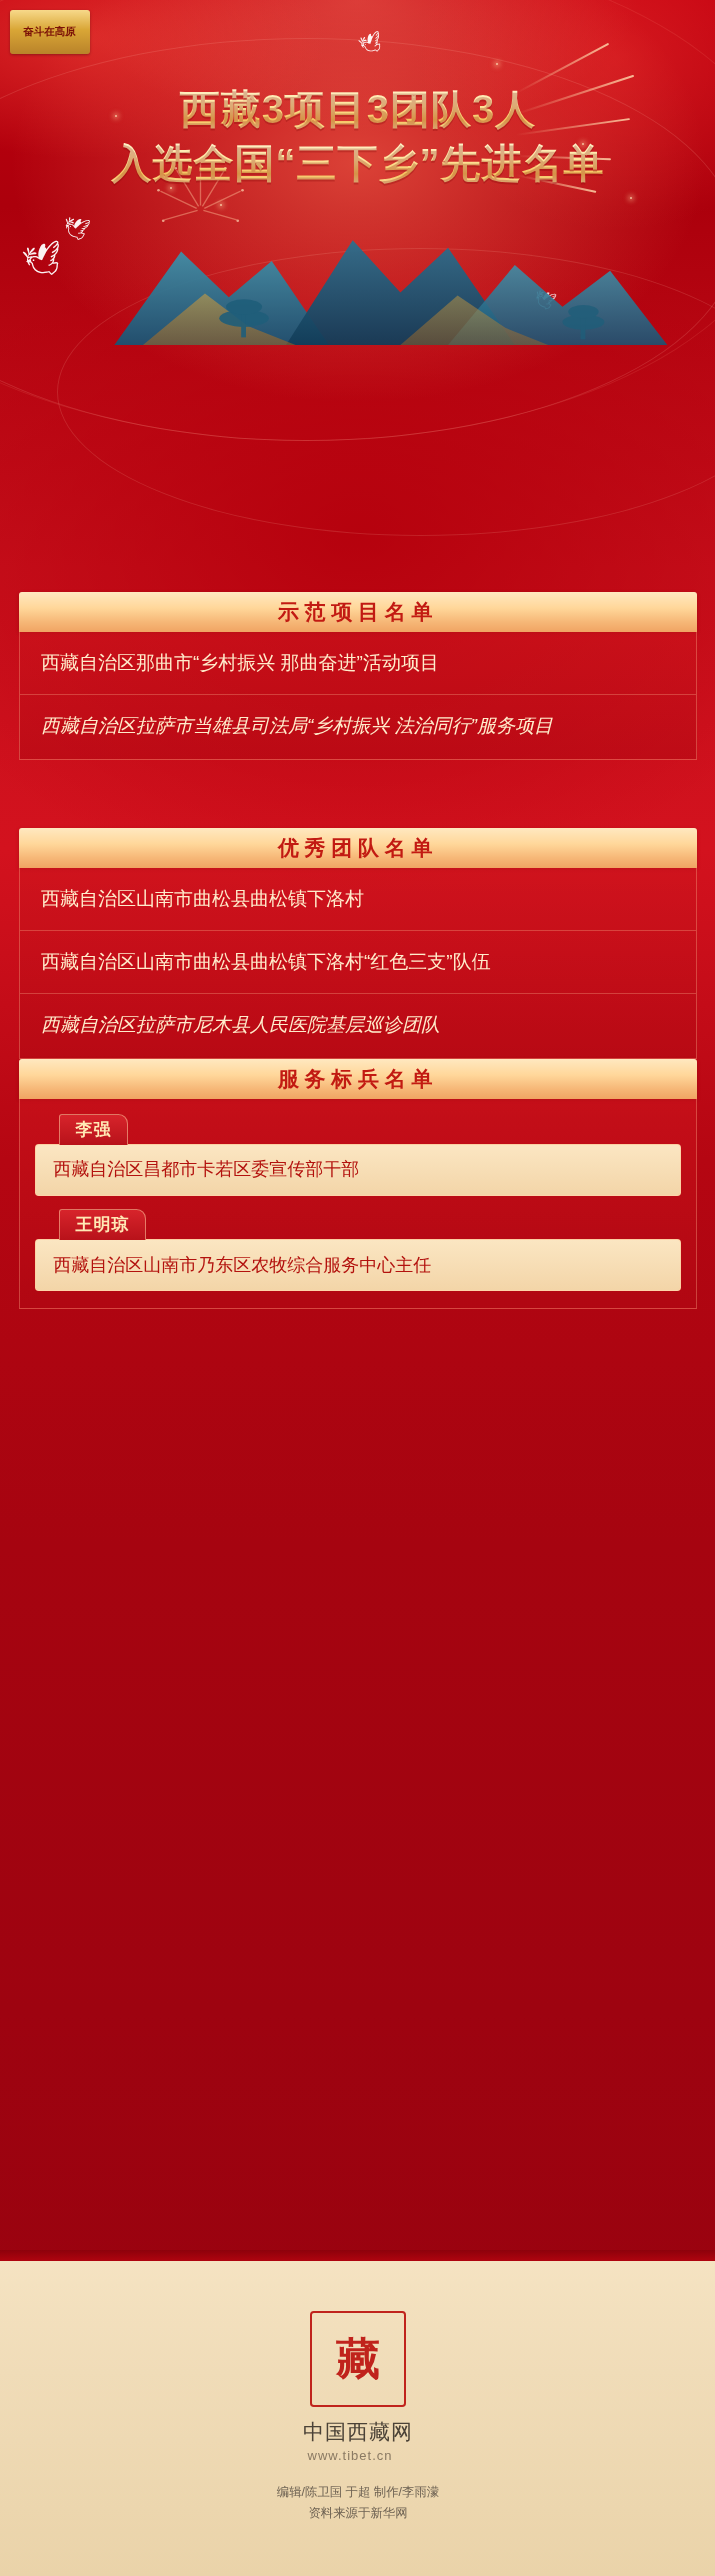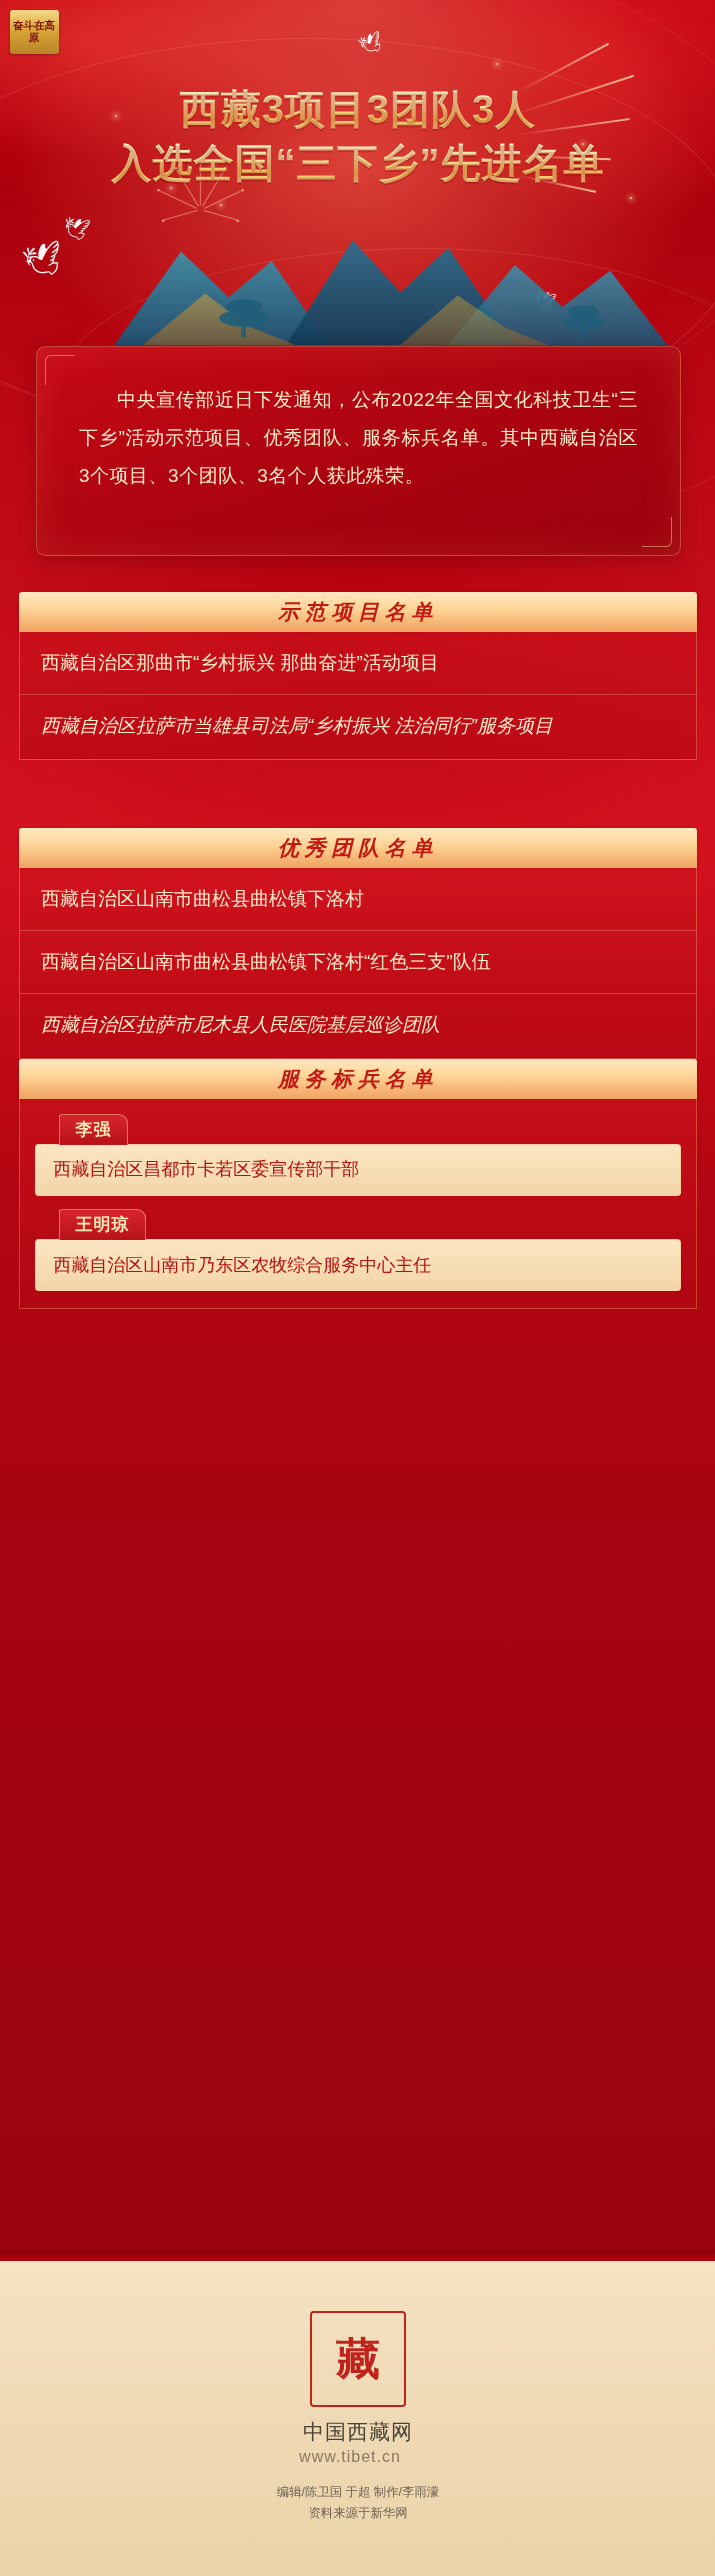--- a/index.html
+++ b/index.html
@@ -39,21 +39,21 @@
     border: 1.9px solid rgba(255,170,150,0.25);
     pointer-events: none;
   }
   .s1 { width: 859px; height: 401px; left: -124px; top: 38px; border-color: rgba(255,180,160,0.18); }
   .s2 { width: 954px; height: 496px; left: -172px; top: -57px; border-color: rgba(255,150,130,0.14); }
   .s3 { width: 725px; height: 286px; left: 57px; top: 248px; border-color: rgba(255,190,170,0.16); }
 
   .badge {
     position: absolute;
     left: 9.5px; top: 9.5px;
-    width: 49px; height: 44px;
+    width: 80px; height: 44px;
     background: linear-gradient(180deg,#f7d98a 0%, #d9a636 45%, #b9832a 100%);
     border-radius: 2.9px;
     box-shadow: 0 1px 2.9px rgba(0,0,0,0.3);
     display: flex; align-items: center; justify-content: center;
     overflow: hidden;
   }
   .badge span {
     color: #7a1007;
     font-size: 10.5px;
     font-weight: bold;
@@ -179,21 +179,20 @@
     display: flex;
     align-items: center;
     justify-content: center;
     box-shadow: 0 1px 3.8px rgba(80,0,0,0.25);
   }
   .sec-header span {
     color: #c21a12;
     font-size: 21px;
     font-weight: bold;
     letter-spacing: 5.7px;
-    font-style: italic;
   }
   .sec-body {
     background: linear-gradient(180deg, rgba(206,20,28,0.55) 0%, rgba(178,8,18,0.55) 100%);
     border: 1px solid rgba(255,180,140,0.35);
     border-top: none;
     padding: 0 0 1.9px 0;
   }
   .row {
     padding: 15.3px 21px;
     color: #ffeccb;
@@ -274,21 +273,21 @@
     text-align: center;
     color: #4b4237;
     font-size: 21px;
     letter-spacing: 1px;
   }
   .site-url {
     position: absolute;
     top: 187px; left: 0; width: 700px;
     text-align: center;
     color: #8a7a63;
-    font-size: 16px;
+    font-size: 13px;
     letter-spacing: 1px;
   }
   .credit1, .credit2 {
     position: absolute;
     left: 0; width: 716px;
     text-align: center;
     color: #6e6253;
     font-size: 12.4px;
   }
   .credit1 { top: 223px; }
@@ -373,23 +372,20 @@
       <ellipse cx="612" cy="115" rx="16" ry="7"></ellipse>
       <rect x="609" y="122" width="5" height="22"></rect>
     </g>
   </svg>
 
   <div class="title-wrap">
     <div class="title-line">西藏3项目3团队3人</div>
     <div class="title-line">入选全国“三下乡”先进名单</div>
   </div>
 
-  <div class="intro">
-    <p>中央宣传部近日下发通知，公布2022年全国文化科技卫生“三下乡”活动示范项目、优秀团队、服务标兵名单。其中西藏自治区3个项目、3个团队、3名个人获此殊荣。</p>
-  </div>
 
   <div class="section" style="top: 592px;">
     <div class="sec-header">
       <span>示范项目名单</span>
     </div>
     <div class="sec-body">
       <div class="row">西藏自治区那曲市“乡村振兴 那曲奋进”活动项目</div>
       <div class="row">西藏自治区拉萨市当雄县司法局“乡村振兴 法治同行”服务项目</div>
     </div>
   </div>

